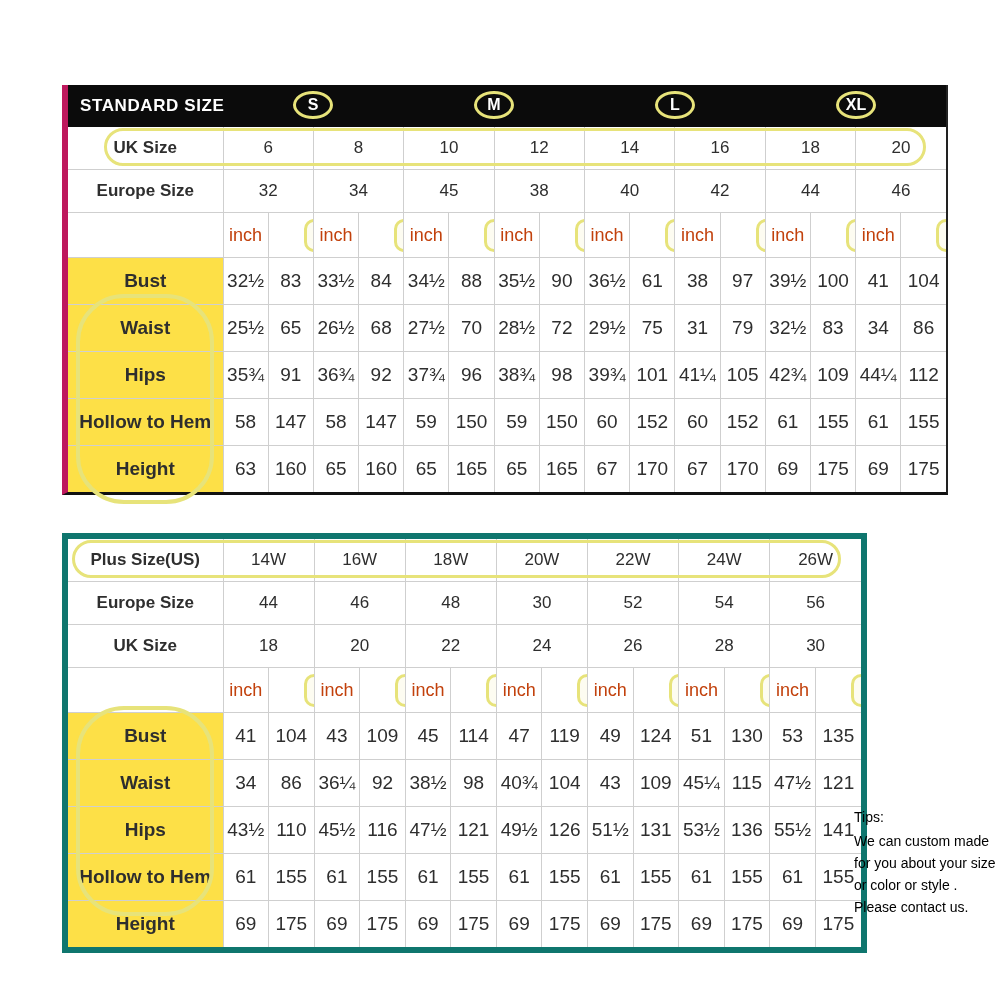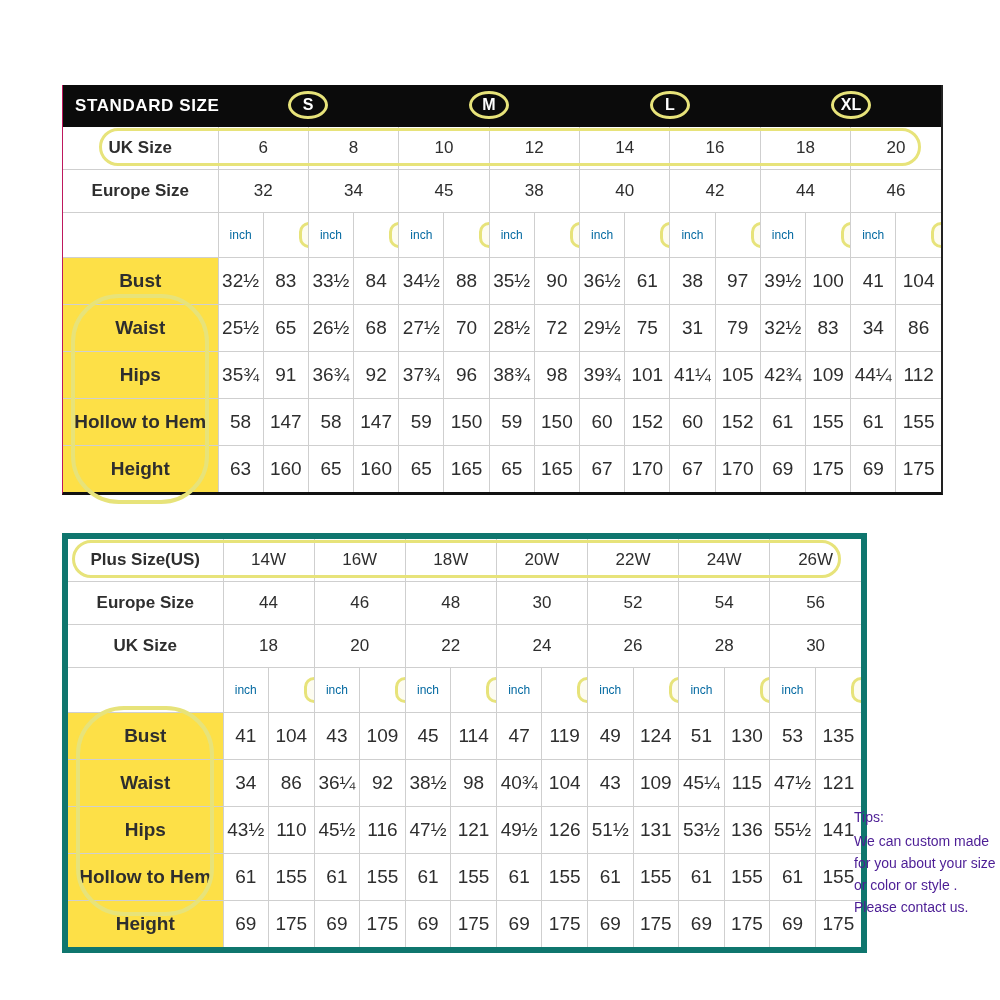--- a/index.html
+++ b/index.html
@@ -2,21 +2,21 @@
 <html><head>
 <meta charset="utf-8">
 <style>
   html,body{margin:0;padding:0;}
   body{
     width:1000px;height:1000px;background:#ffffff;position:relative;
     font-family:"Liberation Sans","DejaVu Sans",sans-serif;
     -webkit-font-smoothing:antialiased;
   }
   .tbl-wrap{position:absolute;background:#fff;}
-  .tbl-wrap.standard{left:62px;top:85px;width:878px;border-left:1px solid #be185d;border-right:2px solid #222;border-bottom:3px solid #111;}
+  .tbl-wrap.standard{left:62px;top:85px;width:878px;border-left:6px solid #be185d;border-right:2px solid #222;border-bottom:3px solid #111;}
   .tbl-wrap.plus{left:62px;top:533px;width:793px;border:6px solid #0f766e;}
 
   
   .black-header{
     position:relative;height:42px;background:#0b0b0b;color:#fff;
     display:flex;align-items:center;
   }
   .hdr-title{font-size:17px;font-weight:bold;letter-spacing:.6px;padding-left:12px;}
   .size-oval{
     position:absolute;top:6px;transform:translateX(-50%);
@@ -31,21 +31,21 @@
     border:1px solid #cfcfcf;text-align:center;vertical-align:middle;
     color:#2e2e2e;overflow:hidden;white-space:nowrap;
   }
   table.size-table tr td:first-child{border-left:none;}
   table.size-table tr td:last-child{border-right:none;}
   table.size-table tr:first-child td{border-top:none;}
   table.size-table tr:last-child td{border-bottom:none;}
 
   tr.size-row td{height:40px;font-size:17px;}
   td.row-label{font-weight:bold;color:#111;font-size:17px;}
-  tr.unit-row td{height:42px;font-size:12px;color:#0369a1;}
+  tr.unit-row td{height:42px;font-size:18px;color:#c2410c;}
   tr.measure-row td{height:44px;font-size:19px;}
   td.measure-label{background:#fde047;font-weight:bold;color:#111;font-size:17px;}
 
   .cm-box{
     display:inline-block;min-width:30px;padding:3px 5px;
     border:3px solid var(--yellow);border-radius:10px;
     background:rgba(233,228,122,0.10);
     margin-left:34px;
   }
 
@@ -53,21 +53,21 @@
   :root{--yellow:#e7e37a;}
   .anno{position:absolute;pointer-events:none;box-sizing:border-box;}
   .us-row-oval{left:36px;top:43px;width:822px;height:38px;border:3px solid var(--yellow);border-radius:20px;}
   .plus-row-oval{left:4px;top:1px;width:769px;height:38px;border:3px solid var(--yellow);border-radius:19px;}
   .label-pill{left:8px;width:138px;height:210px;border:4px solid var(--yellow);border-radius:48px;}
   .std-pill{top:209px;}
   .plus-pill{top:167px;}
 
   .tips{
     position:absolute;left:854px;top:806px;width:146px;
-    color:#4c1d95;font-size:14px;line-height:1.58;
+    color:#000000;font-size:14px;line-height:1.58;
   }
   .tips-title{margin-bottom:2px;}
 </style>
 </head>
 <body>
 
 <div class="page">
 
   <section class="tbl-wrap standard">
     <div class="black-header">

